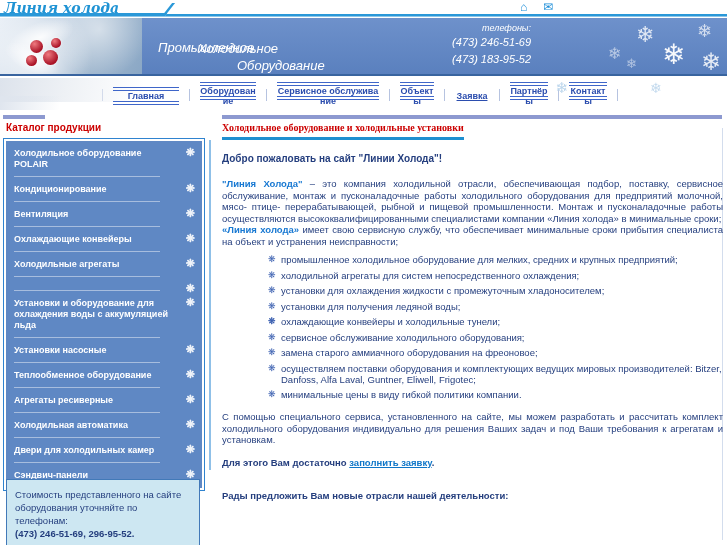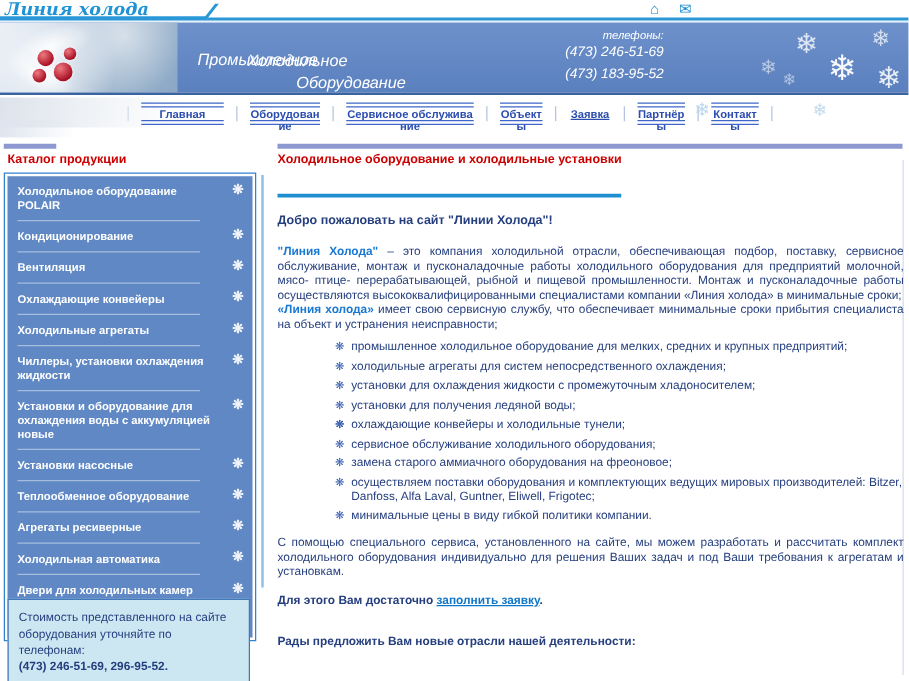--- a/index.html
+++ b/index.html
@@ -37,21 +37,21 @@
            background:radial-gradient(ellipse, rgba(255,255,255,.85), rgba(255,255,255,0) 70%); }
   .banner-line { position:absolute; color:#fff; font-style:italic; font-size:13px; white-space:nowrap; }
   .bl1 { left:158px; top:22px; } .bl2 { left:198px; top:23px; } .bl3 { left:237px; top:40px; }
   .phones { position:absolute; right:196px; top:4px; text-align:right; color:#fff; font-style:italic; }
   .phones-label { font-size:9px; line-height:12px; }
   .phone-num { font-size:11px; line-height:17px; }
   .snowzone span { position:absolute; color:#fff; }
 
   
   .nav { position:absolute; left:0; top:78px; width:590px; height:27px; background:#fff;
-         display:flex; align-items:flex-start; gap:10px; padding:4px 0 0 102px; }
+         display:flex; align-items:center; gap:10px; padding:4px 0 0 102px; }
   .nav-smudge { position:absolute; left:0; top:0; width:190px; height:24px;
     background:linear-gradient(100deg,#dde3ec 0%,#eef1f5 35%, rgba(255,255,255,0) 75%); }
   .smudge2 { position:absolute; left:0; top:96px; width:75px; height:14px;
     background:linear-gradient(95deg,#dfe5ee 0%, rgba(255,255,255,0) 80%); }
   .nav-item { position:relative; flex:none; text-align:center; font-weight:bold; font-size:9px;
               line-height:10px; color:#2b4dae; padding-top:4px; word-break:break-all; cursor:pointer; }
   .nav-lined::before, .nav-lined::after { content:""; position:absolute; left:0; right:0; height:2px;
               border-top:1px solid #3f66c9; border-bottom:1px solid #3f66c9; }
   .nav-lined::before { top:0; } .nav-lined::after { top:14px; }
   .nav-plain span { text-decoration:underline; }
@@ -80,21 +80,21 @@
   .info-box { position:absolute; left:6px; top:479px; width:194px; height:120px;
               background:#cde7f2; border:1px solid #4279b8; padding:8px;
               color:#243e7e; font-size:9.5px; line-height:13px; }
   .info-phones { font-weight:bold; }
   .info-gap { height:12px; }
 
   
   .main { position:absolute; left:222px; top:122px; width:501px; color:#243e7e;
           font-size:9.5px; line-height:11.5px; }
   .page-heading { display:inline-block; color:#cc0000; font-weight:bold; font-size:10px;
-                  padding-bottom:21px; border-bottom:3px solid #1e8fd0; }
+                  padding-bottom:3px; border-bottom:3px solid #1e8fd0;font-family:Liberation Serif, serif; }
   .welcome { margin-top:13px; font-weight:bold; font-size:10px; }
   .para { margin-top:14px; text-align:justify; }
   .para2 { margin-top:0; text-align:justify; }
   .lead-blue { color:#1778d2; font-weight:bold; }
   .offer-heading { margin-top:12px; font-weight:bold; }
   .offer-list { list-style:none; margin:7px 0 0 46px; }
   .offer-list li { position:relative; padding-left:13px; margin-bottom:4.5px; line-height:11px; }
   .bullet { position:absolute; left:0; top:0; color:#3a5fb0; font-size:9px; }
   .custom-para { margin-top:11px; text-align:justify; }
   .apply-line { margin-top:11px; font-weight:bold; }
@@ -170,22 +170,22 @@
   <div class="content-edge"></div>
 
   <div class="catalog-title">Каталог продукции</div>
   <div class="sidebar-panel">
     <ul class="sidebar-list">
       <li class="sidebar-item"><span>Холодильное оборудование POLAIR</span><span class="side-snow">❋</span></li>
       <li class="sidebar-item"><span>Кондиционирование</span><span class="side-snow">❋</span></li>
       <li class="sidebar-item"><span>Вентиляция</span><span class="side-snow">❋</span></li>
       <li class="sidebar-item"><span>Охлаждающие конвейеры</span><span class="side-snow">❋</span></li>
       <li class="sidebar-item"><span>Холодильные агрегаты</span><span class="side-snow">❋</span></li>
-      <li class="sidebar-item"><span>Чиллеры, установки охлаждения жидкости</span><span class="side-snow">❋</span></li>
-      <li class="sidebar-item"><span>Установки и оборудование для охлаждения воды с аккумуляцией новые</span><span class="side-snow">❋</span></li>
+      <li class="sidebar-item"><span class="side-snow">❋</span></li>
+      <li class="sidebar-item"><span>Установки и оборудование для охлаждения воды с аккумуляцией льда</span><span class="side-snow">❋</span></li>
       <li class="sidebar-item"><span>Установки насосные</span><span class="side-snow">❋</span></li>
       <li class="sidebar-item"><span>Теплообменное оборудование</span><span class="side-snow">❋</span></li>
       <li class="sidebar-item"><span>Агрегаты ресиверные</span><span class="side-snow">❋</span></li>
       <li class="sidebar-item"><span>Холодильная автоматика</span><span class="side-snow">❋</span></li>
       <li class="sidebar-item"><span>Двери для холодильных камер</span><span class="side-snow">❋</span></li>
       <li class="sidebar-item"><span>Сэндвич-панели</span><span class="side-snow">❋</span></li>
     </ul>
   </div>
   <div class="side-line"></div>
 
@@ -196,21 +196,21 @@
 
   </div>
 
   <div class="main">
     <div class="page-heading">Холодильное оборудование и холодильные установки</div>
     <div class="welcome">Добро пожаловать на сайт "Линии Холода"!</div>
     <p class="para"><span class="lead-blue">"Линия Холода"</span><span> – это компания холодильной отрасли, обеспечивающая подбор, поставку, сервисное обслуживание, монтаж и пусконаладочные работы холодильного оборудования для предприятий молочной, мясо- птице- перерабатывающей, рыбной и пищевой промышленности. Монтаж и пусконаладочные работы осуществляются высококвалифицированными специалистами компании «Линия холода» в минимальные сроки;</span></p>
     <p class="para2"><span class="lead-blue">«Линия холода»</span><span> имеет свою сервисную службу, что обеспечивает минимальные сроки прибытия специалиста на объект и устранения неисправности;</span></p>
     <ul class="offer-list">
       <li><span class="bullet">❋</span><span>промышленное холодильное оборудование для мелких, средних и крупных предприятий;</span></li>
-      <li><span class="bullet">❋</span><span>холодильные агрегаты для систем непосредственного охлаждения;</span></li>
+      <li><span class="bullet">❋</span><span>холодильной агрегаты для систем непосредственного охлаждения;</span></li>
       <li><span class="bullet">❋</span><span>установки для охлаждения жидкости с промежуточным хладоносителем;</span></li>
       <li><span class="bullet">❋</span><span>установки для получения ледяной воды;</span></li>
       <li><span class="bullet">❋</span></li>
       <li><span class="bullet">❋</span><span>охлаждающие конвейеры и холодильные тунели;</span></li>
       <li><span class="bullet">❋</span><span>сервисное обслуживание холодильного оборудования;</span></li>
       <li><span class="bullet">❋</span><span>замена старого аммиачного оборудования на фреоновое;</span></li>
       <li><span class="bullet">❋</span><span>осуществляем поставки оборудования и комплектующих ведущих мировых производителей: Bitzer, Danfoss, Alfa Laval, Guntner, Eliwell, Frigotec;</span></li>
       <li><span class="bullet">❋</span><span>минимальные цены в виду гибкой политики компании.</span></li>
     </ul>
     <p class="custom-para">С помощью специального сервиса, установленного на сайте, мы можем разработать и рассчитать комплект холодильного оборудования индивидуально для решения Ваших задач и под Ваши требования к агрегатам и установкам.</p>

